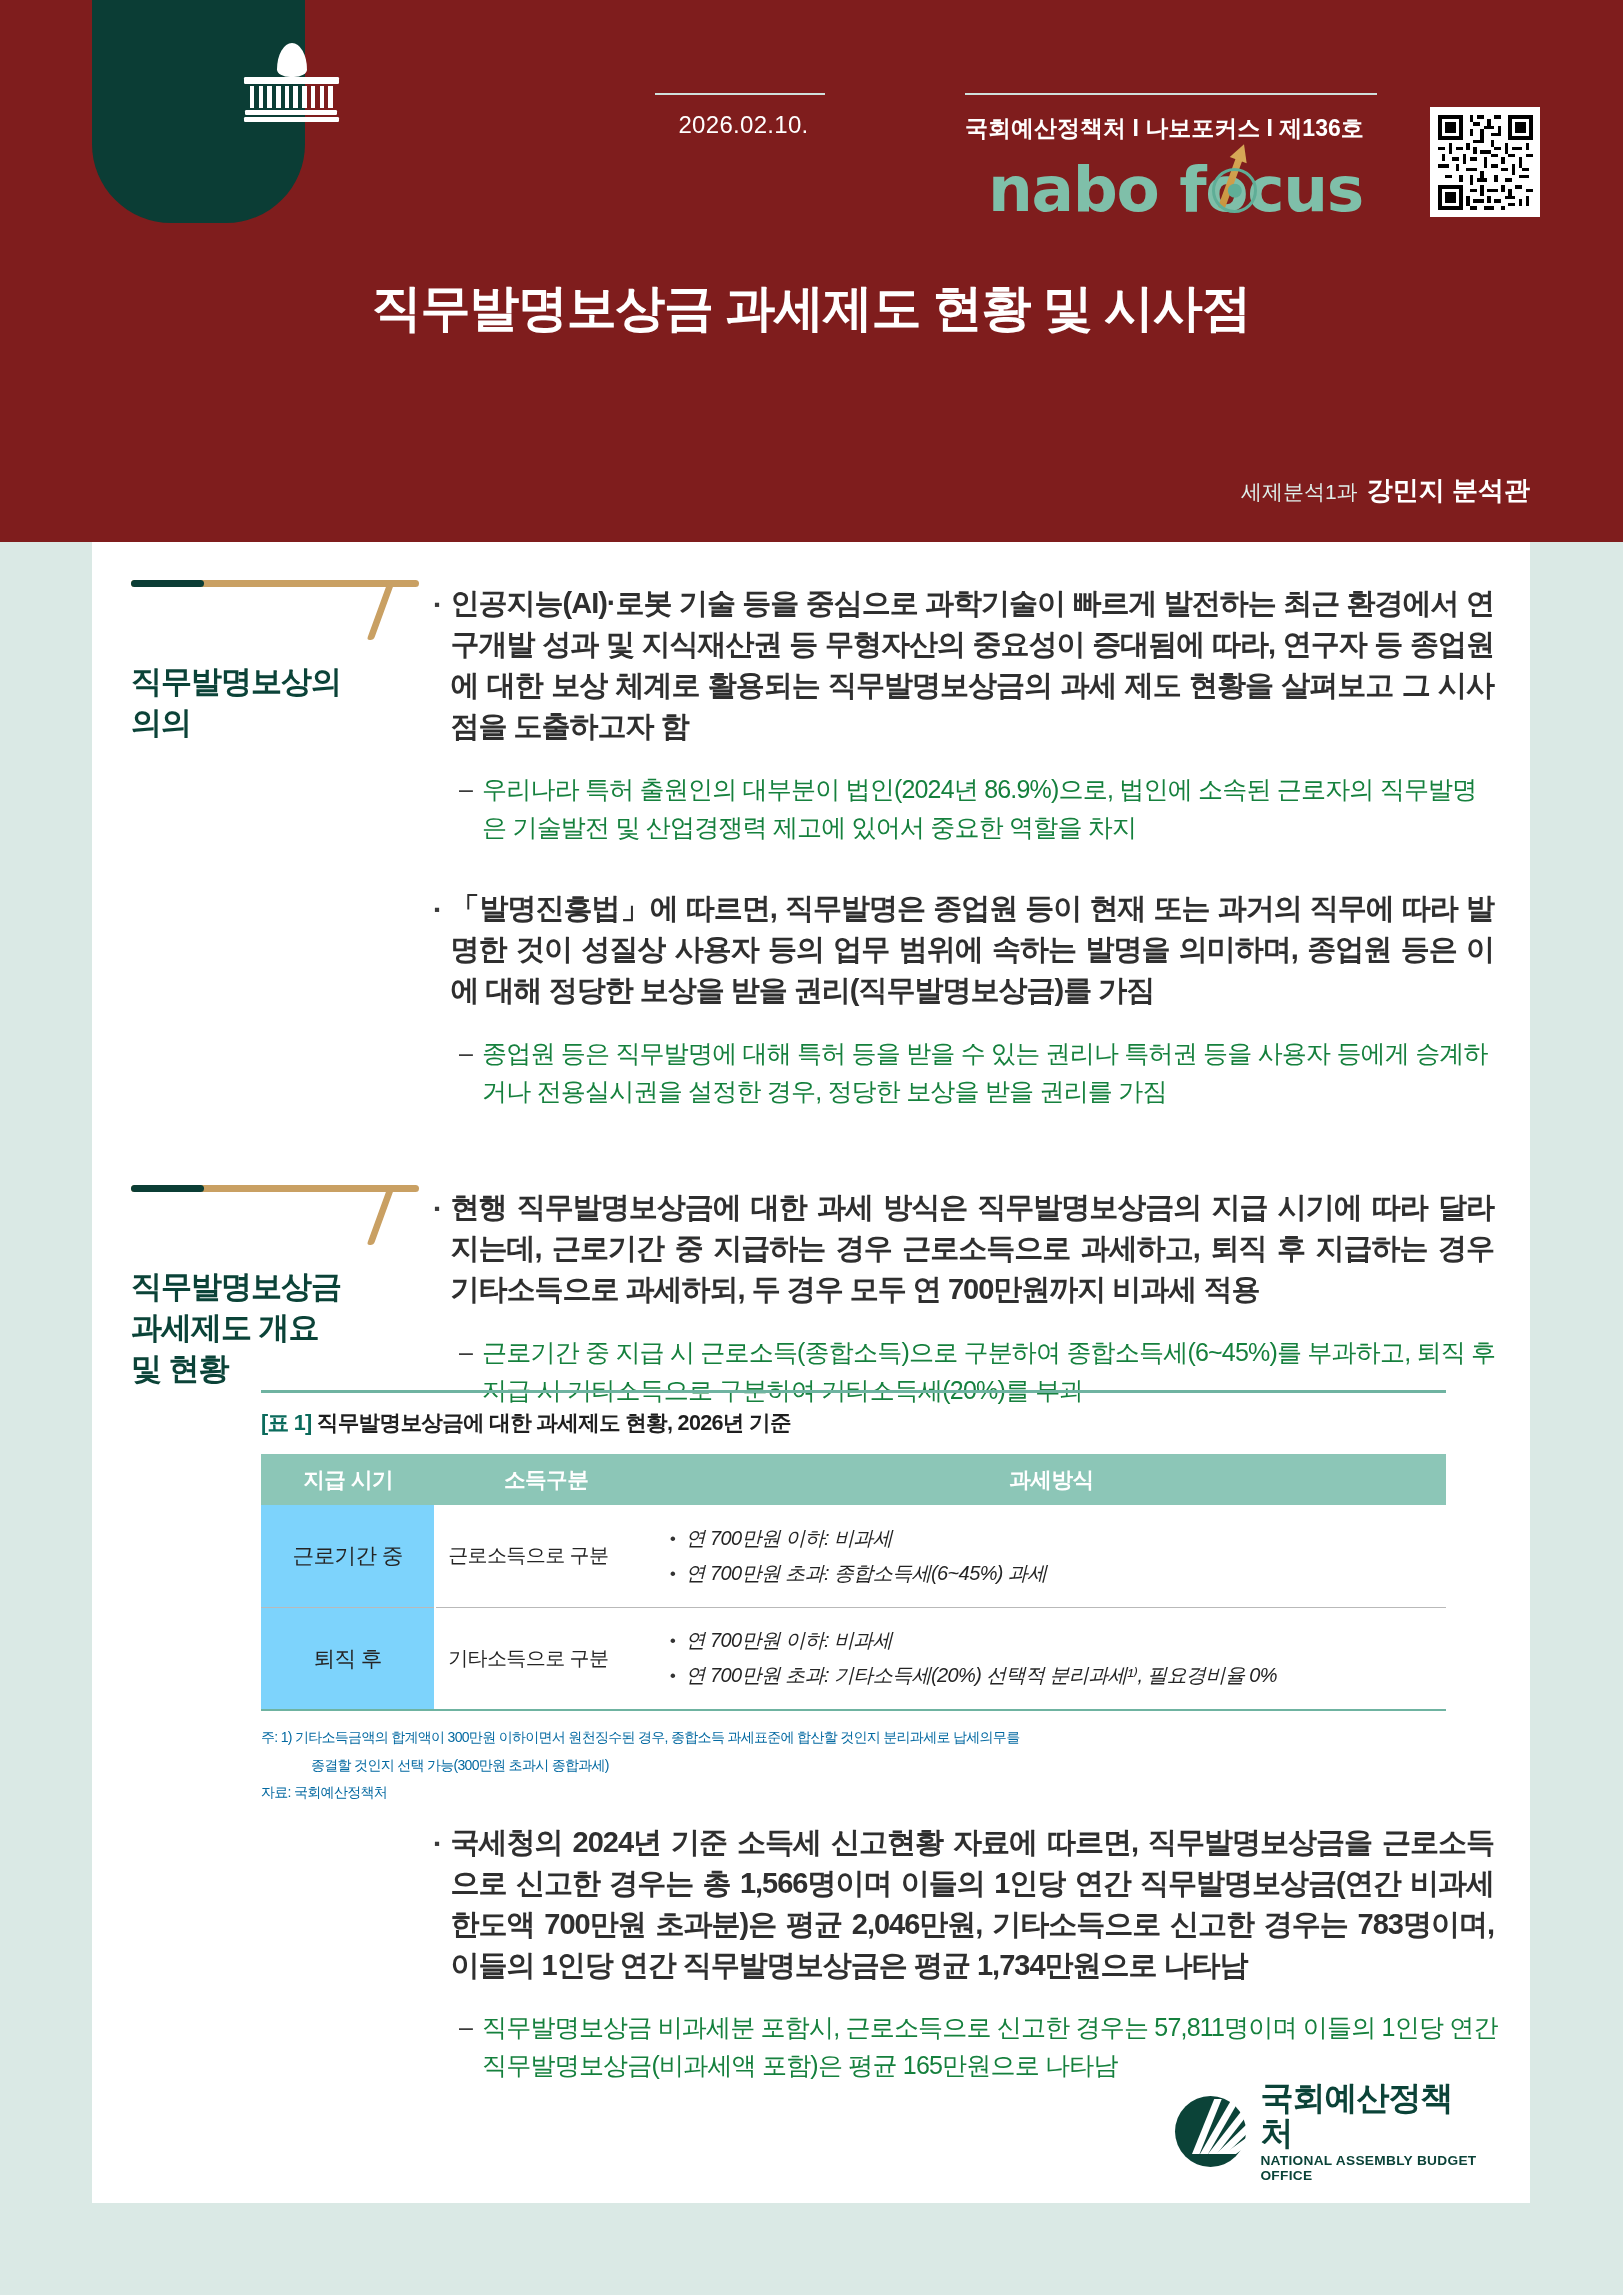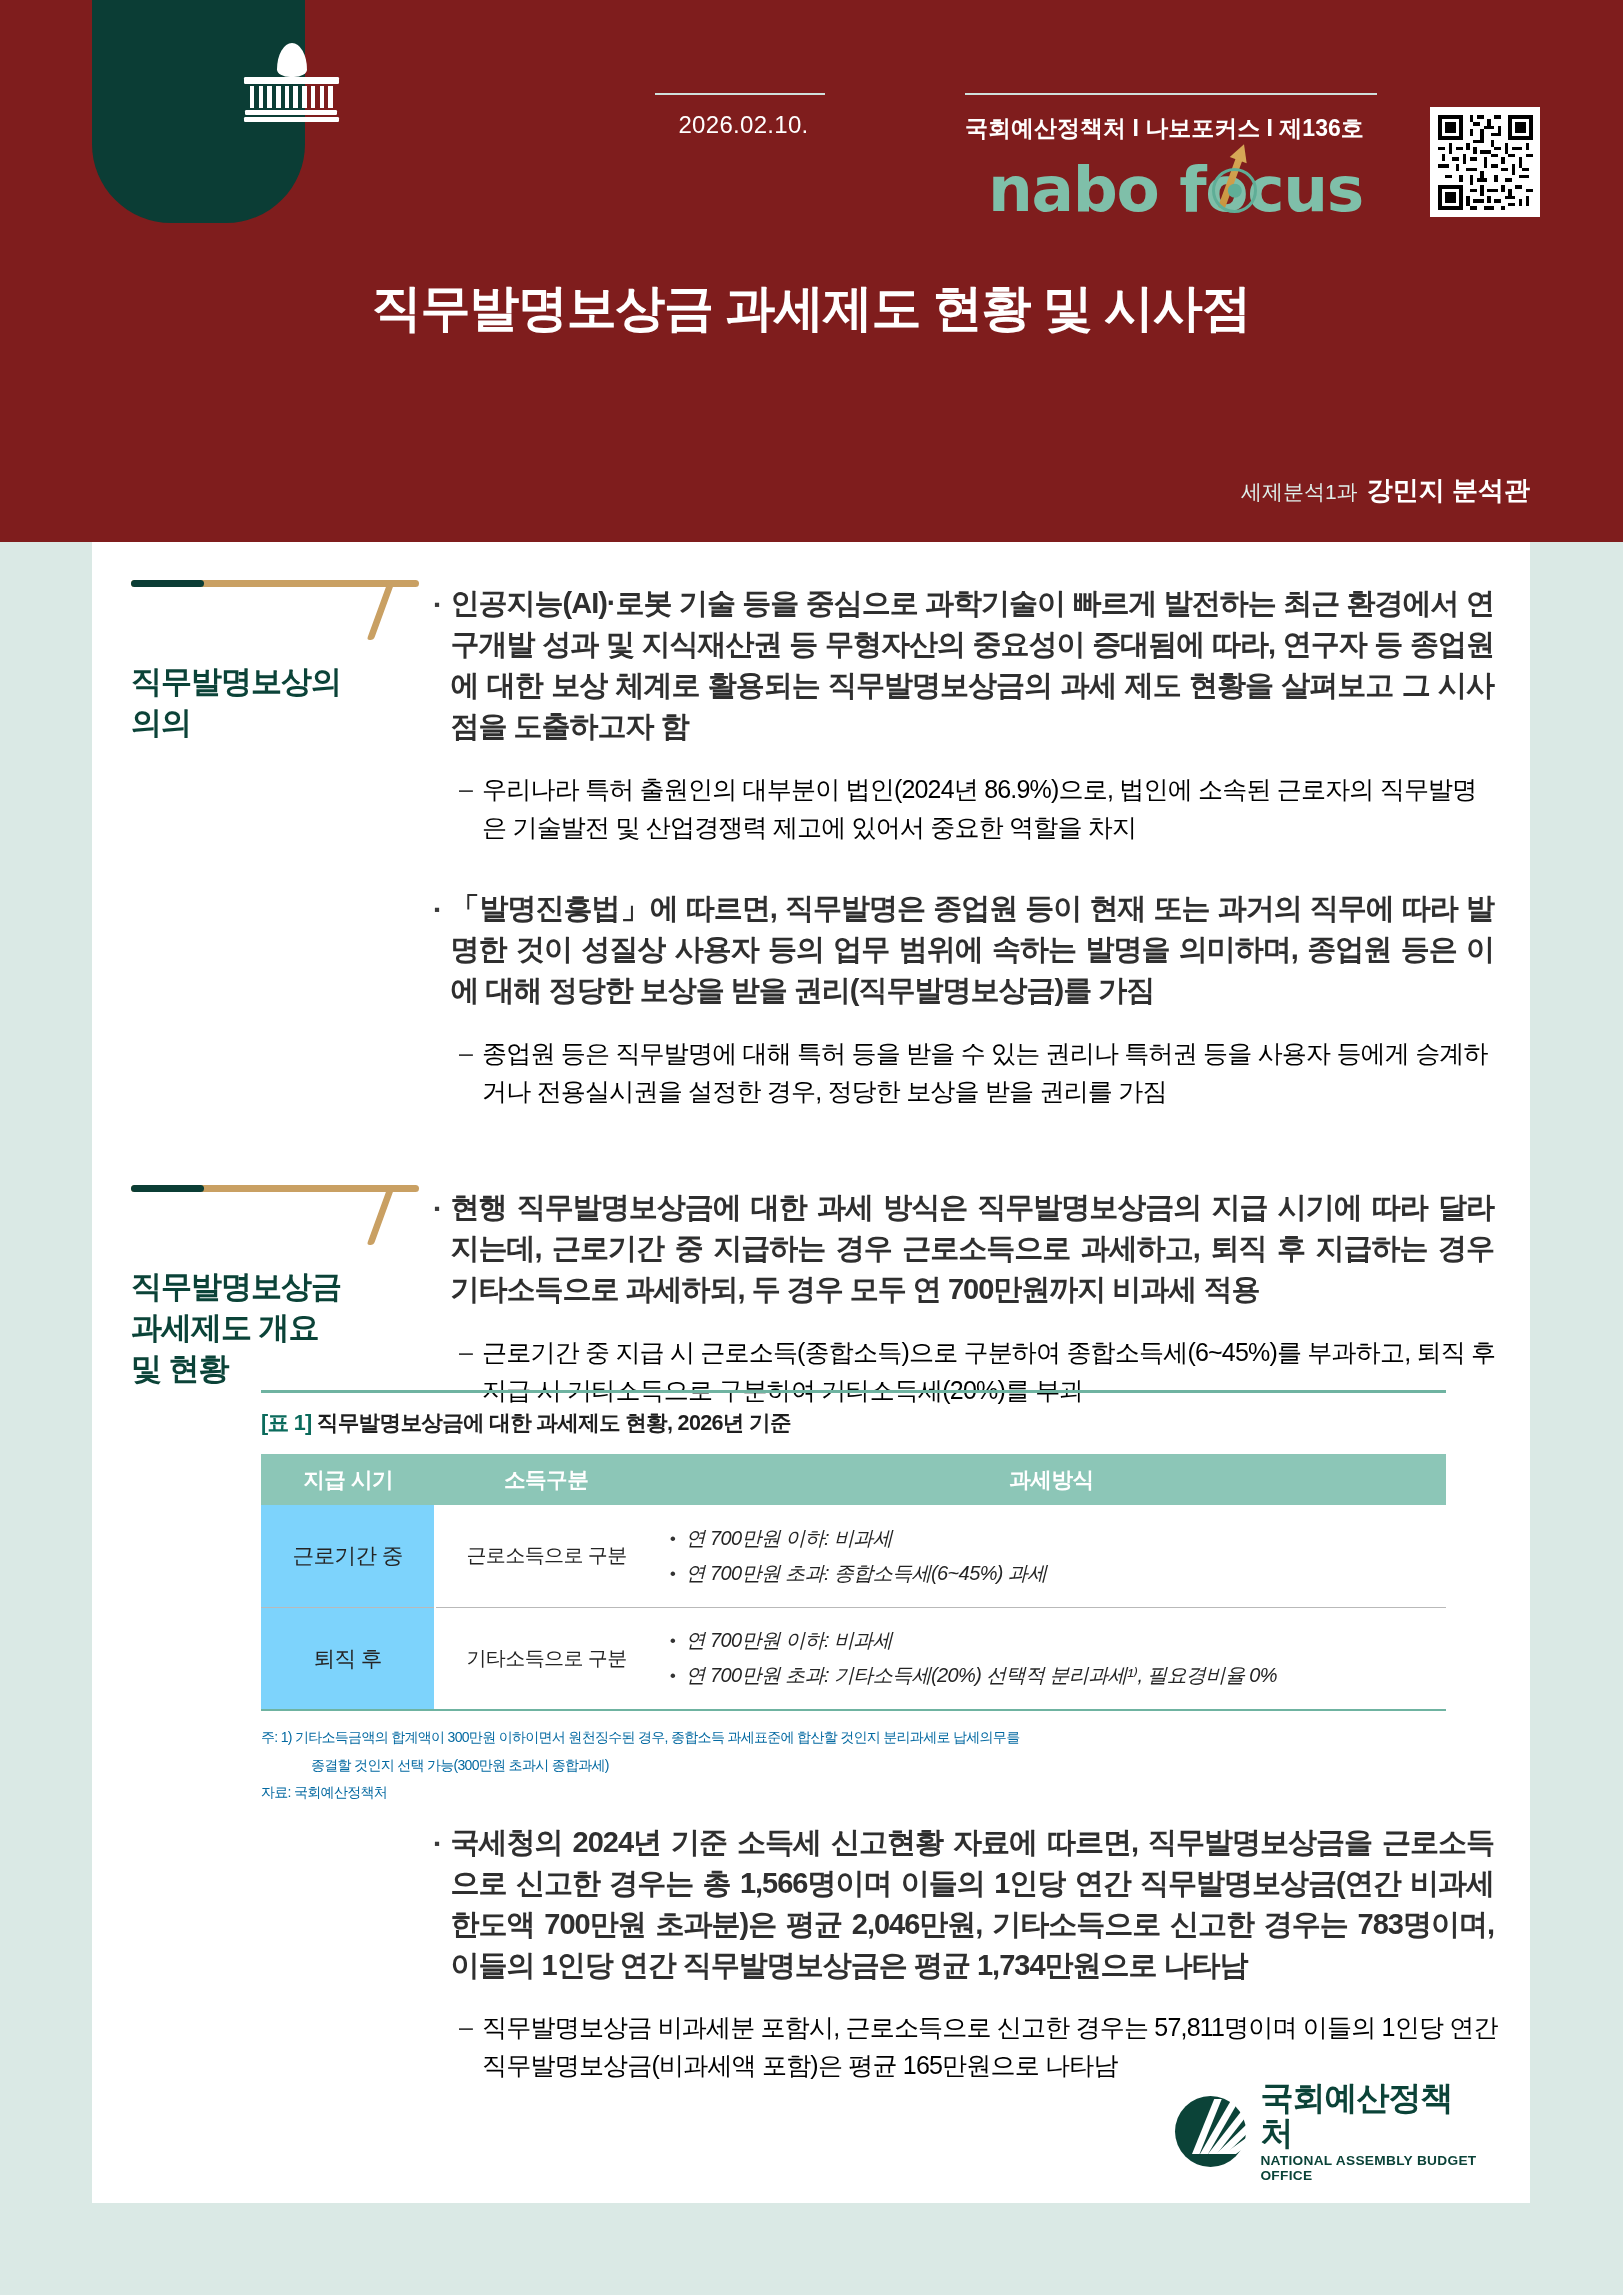--- a/index.html
+++ b/index.html
@@ -134,21 +134,21 @@
     color:#2f2f2f;font-size:29px;font-weight:700;line-height:41px;
     letter-spacing:-1px;text-align:justify;
   }
   .sub{
     position:absolute;display:flex;
   }
   .sub .mark{
     flex:0 0 auto;color:#3a3a3a;font-size:25px;line-height:38px;margin-right:9.2px;
   }
   .sub .txt{
-    color:#000000;font-size:25px;font-weight:400;line-height:38px;
+    color:#15803d;font-size:25px;font-weight:400;line-height:38px;
     letter-spacing:-0.8px;
   }
 
   
   .tbl-block{position:absolute;left:261px;top:1390px;width:1185px;}
   .tbl-toprule{width:100%;height:2.6px;background:#6fb3a1;}
   .tbl-caption{
     margin-top:15.7px;font-size:21.6px;font-weight:700;color:#1f1f1f;letter-spacing:-0.7px;
   }
   .tbl-caption .tagno{color:#0b6b5c;font-weight:700;}
@@ -163,21 +163,21 @@
   table.data th.c1{width:164px;}
   table.data th.c2{width:211px;}
   table.data td{
     font-size:20px;color:#242424;padding:15.7px 11.8px;letter-spacing:-0.6px;
     border-bottom:1.3px solid #b9b9b9;vertical-align:middle;
   }
   table.data td.k{
     background:#7dd3fc;text-align:center;font-size:21.6px;
     border-right:2px solid #ffffff;
   }
-  table.data td.m{text-align:center;}
+  table.data td.m{}
   table.data tr.last td{border-bottom:2.6px solid #6fb3a1;}
   table.data td ul{margin:0;padding:0;list-style:none;font-style:italic;}
   table.data td ul li{position:relative;padding-left:17px;line-height:35px;}
   table.data td ul li::before{
     content:"•";position:absolute;left:1.3px;top:0;color:#333;font-size:17px;
   }
 
   .tbl-notes{margin-top:13px;}
   .tbl-notes .line{
     font-size:14px;color:#0369a1;line-height:27.5px;letter-spacing:-0.7px;

